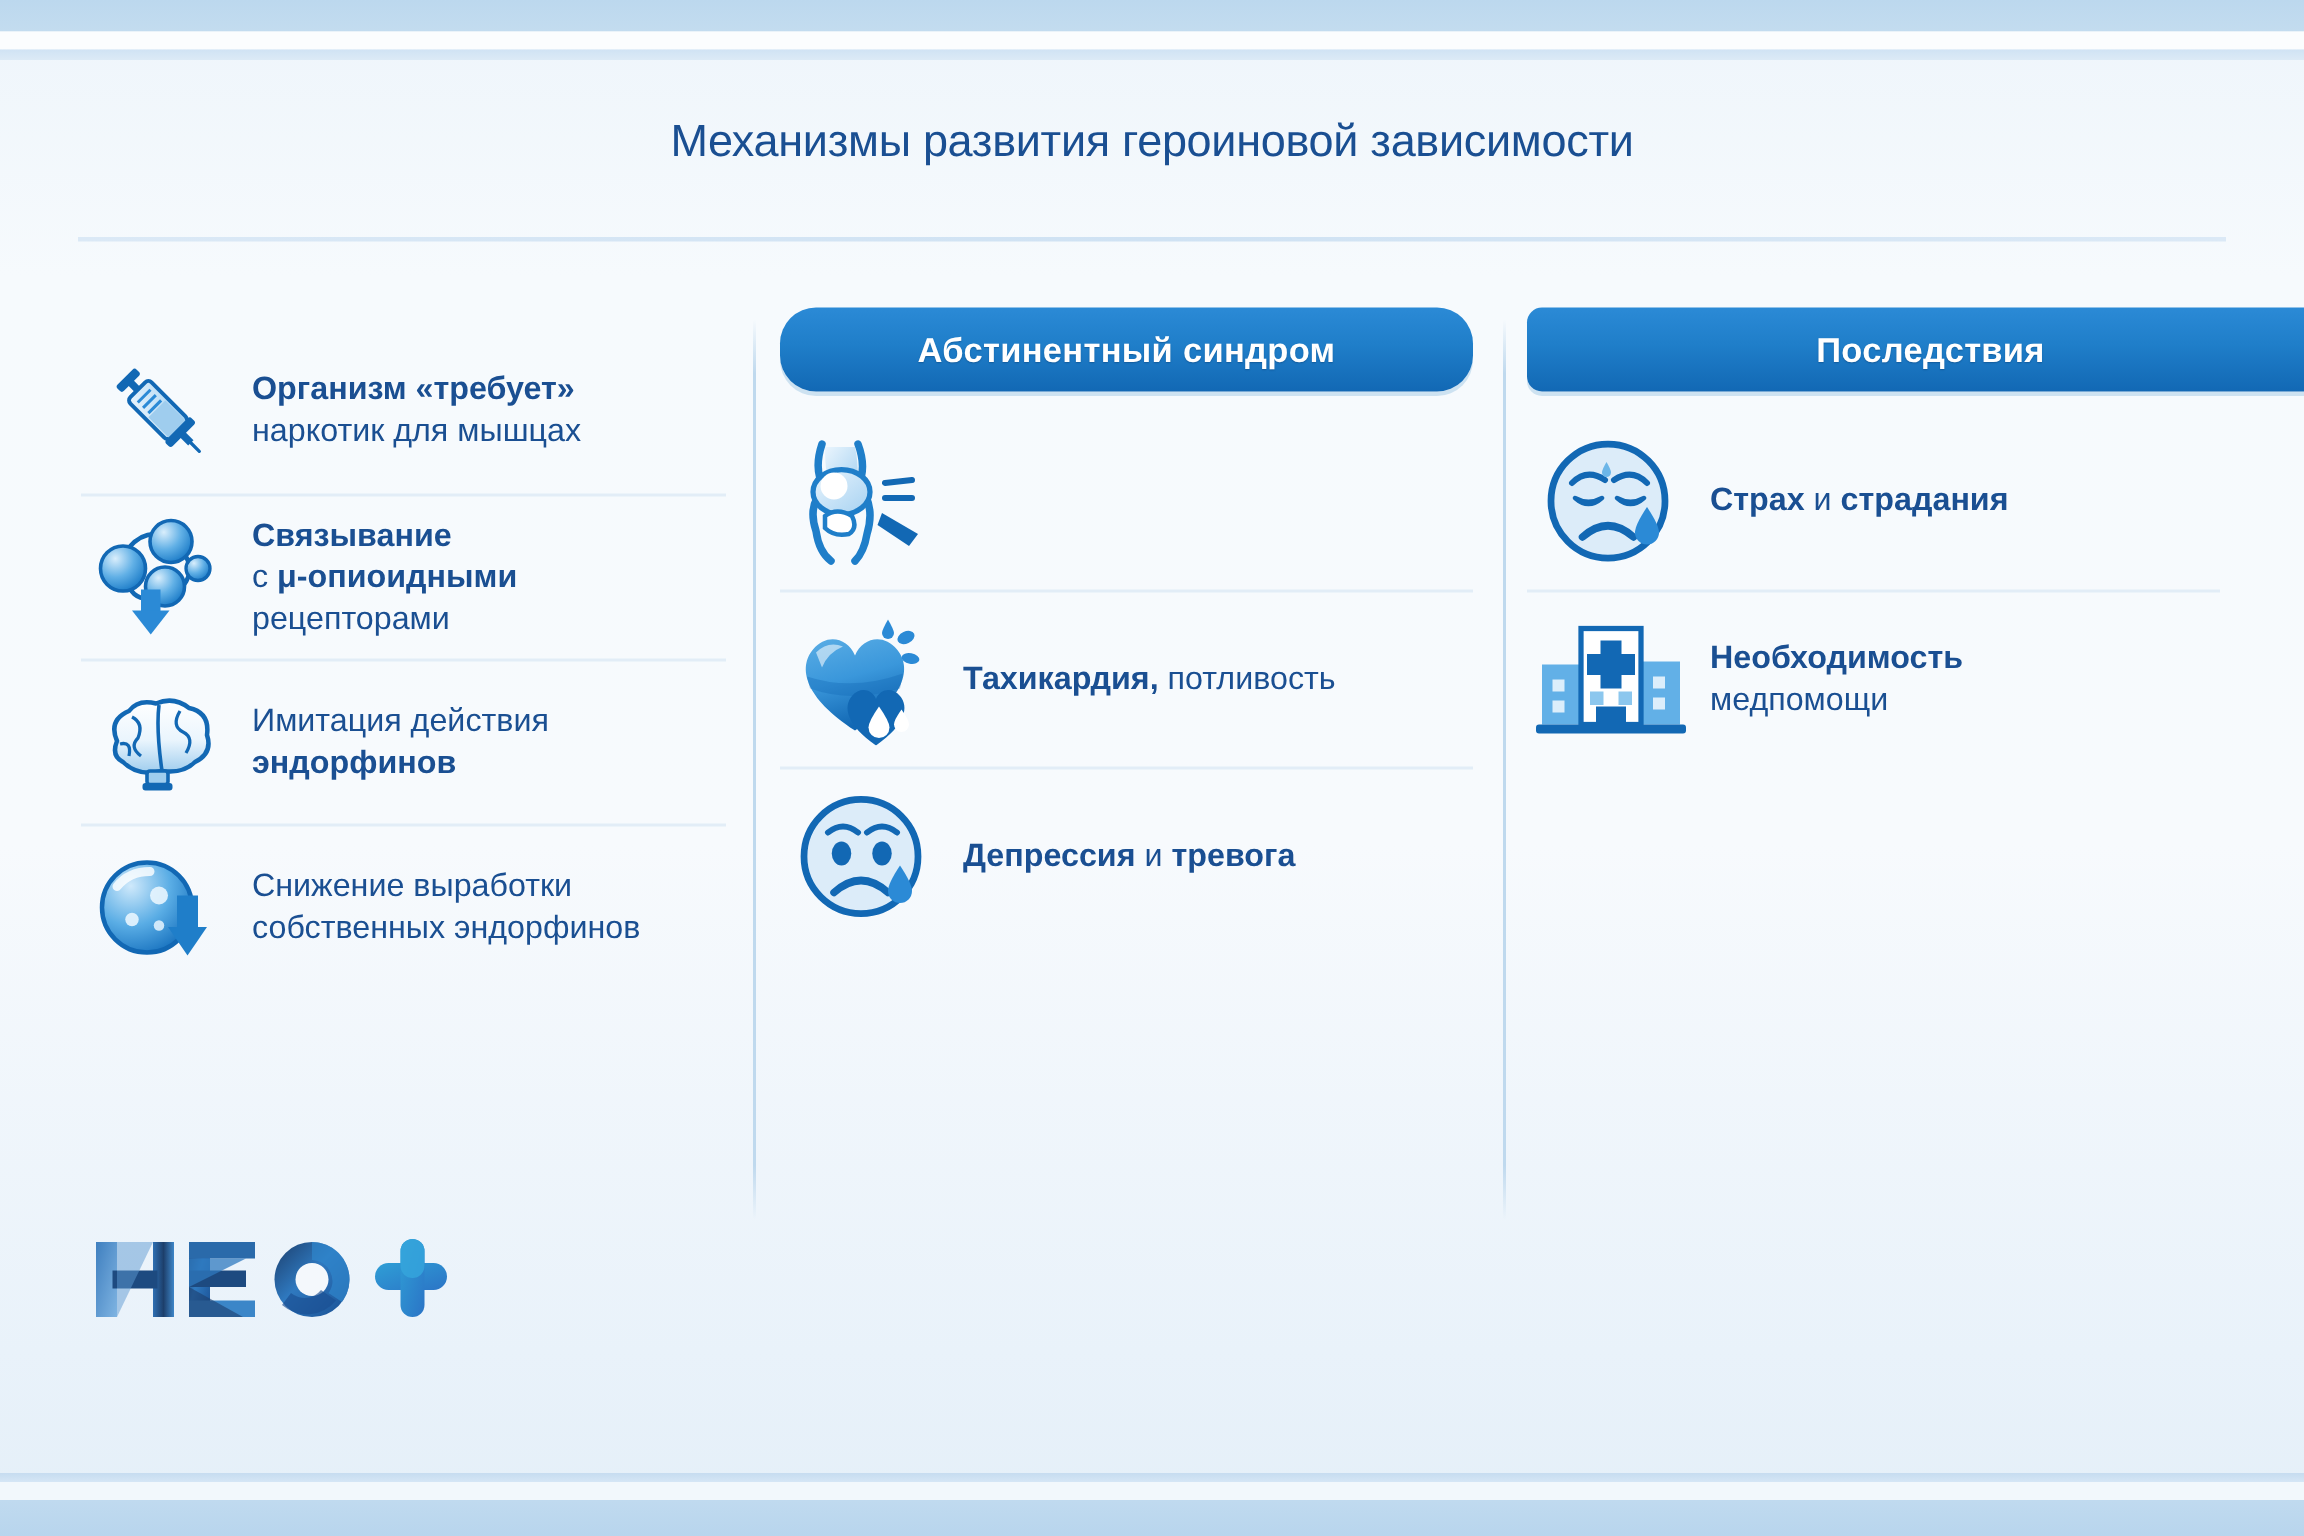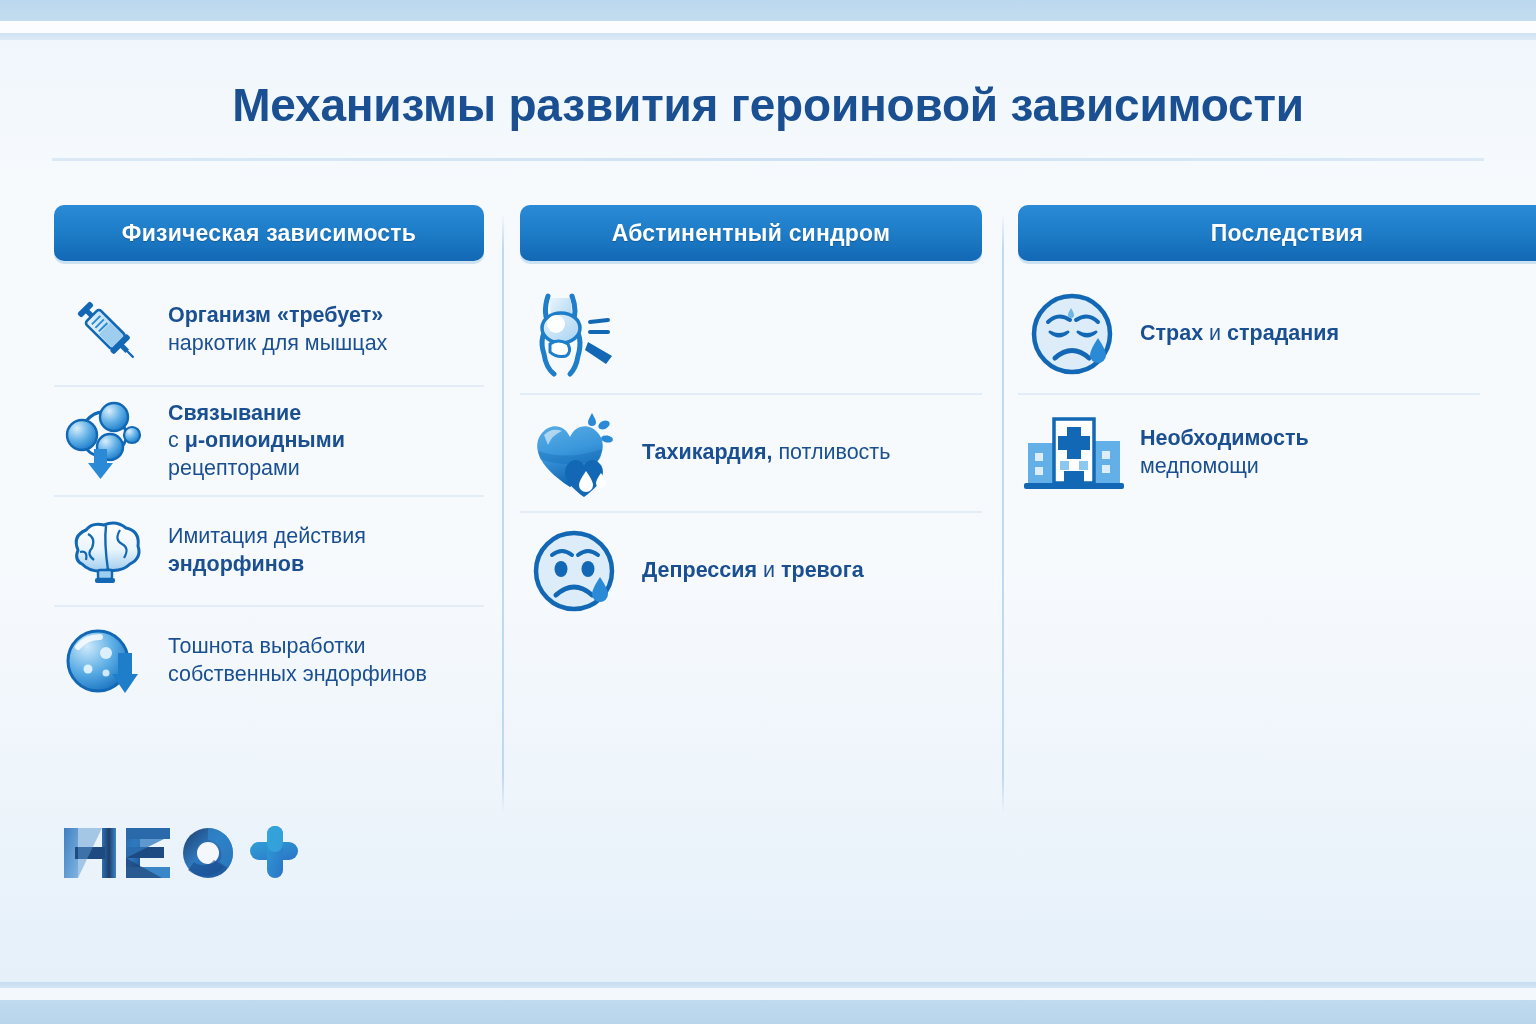--- a/index.html
+++ b/index.html
@@ -25,21 +25,21 @@
 
   .rule-bottom{position:absolute;left:0;top:982px;width:1536px;height:6px;
     background:linear-gradient(180deg,#c6dcf0 0%,#d5e6f5 100%);}
   .band-bottom-gap{position:absolute;left:0;top:988px;width:1536px;height:12px;background:#f2f8fc;}
   .band-bottom{position:absolute;left:0;top:1000px;width:1536px;height:24px;
     background:linear-gradient(180deg,#c0daef 0%,#b8d5ed 100%);}
 
   
   .title{
     position:absolute;left:0;top:78px;width:1536px;text-align:center;
-    font-size:46px;font-weight:bold;color:#1a4f92;letter-spacing:-0.2px;
+    font-size:30px;font-weight:normal;color:#1a4f92;letter-spacing:-0.2px;
     font-family:"Liberation Sans","DejaVu Sans",sans-serif;
   }
   .title-rule{
     position:absolute;left:52px;top:158px;width:1432px;height:3px;
     background:linear-gradient(90deg,#dbe9f6 0%,#cfe2f3 50%,#dbe9f6 100%);
   }
 
   
   .columns{position:absolute;left:0;top:205px;width:1536px;height:620px;}
   .col{position:absolute;top:0;}
@@ -52,21 +52,21 @@
   .vdiv-1{left:502px;}
   .vdiv-2{left:1002px;}
 
   .pill{
     position:relative;height:56px;border-radius:10px;
     background:linear-gradient(180deg,#2b8ad6 0%,#1f7ec9 45%,#1268b4 100%);
     box-shadow:0 3px 0 rgba(171,205,232,.55);
     display:flex;align-items:center;justify-content:center;
   }
   .pill-1{width:430px;}
-  .pill-2{width:462px;}
+  .pill-2{width:462px;border-radius:24px;}
   .pill-3{width:538px;}
   .pill span{
     color:#ffffff;font-size:23px;font-weight:bold;letter-spacing:.2px;
     text-shadow:0 1px 1px rgba(8,60,110,.45);
   }
 
   .items{margin-top:14px;}
   .item{
     display:flex;align-items:center;gap:16px;
     padding:9px 0 9px 6px;min-height:96px;box-sizing:border-box;
@@ -100,23 +100,20 @@
   <div class="title">Механизмы развития героиновой зависимости</div>
   <div class="title-rule"></div>
 
   <div class="columns">
 
     <div class="vdiv vdiv-1"></div>
     <div class="vdiv vdiv-2"></div>
 
     <div class="col col-1">
 
-      <div class="pill pill-1">
-        <span>Физическая зависимость</span>
-      </div>
 
       <div class="items">
 
         <div class="item">
           <div class="ic">
             <svg width="84" height="84" viewBox="0 0 84 84">
               <defs>
                 <linearGradient id="syrG" x1="0" y1="0" x2="1" y2="1">
                   <stop offset="0" stop-color="#eaf5fd"></stop>
                     <stop offset="1" stop-color="#a9d4f2"></stop>
@@ -212,21 +209,21 @@
               <circle cx="44" cy="32" r="6" fill="#e8f5fe" opacity=".9"></circle>
               <circle cx="26" cy="48" r="4.5" fill="#e8f5fe" opacity=".9"></circle>
               <circle cx="44" cy="52" r="3.5" fill="#e8f5fe" opacity=".85"></circle>
               <g fill="#1f7ec9">
                 <rect x="56" y="32" width="14" height="24"></rect>
                 <polygon points="50,53 76,53 63,72"></polygon>
               </g>
             </svg>
           </div>
           <div class="tx">
-            <span class="r">Тошнота выработки</span><br>
+            <span class="r">Снижение выработки</span><br>
             <span class="r">собственных эндорфинов</span>
           </div>
         </div>
 
       </div>
     </div>
 
     <div class="col col-2">
 
       <div class="pill pill-2">

